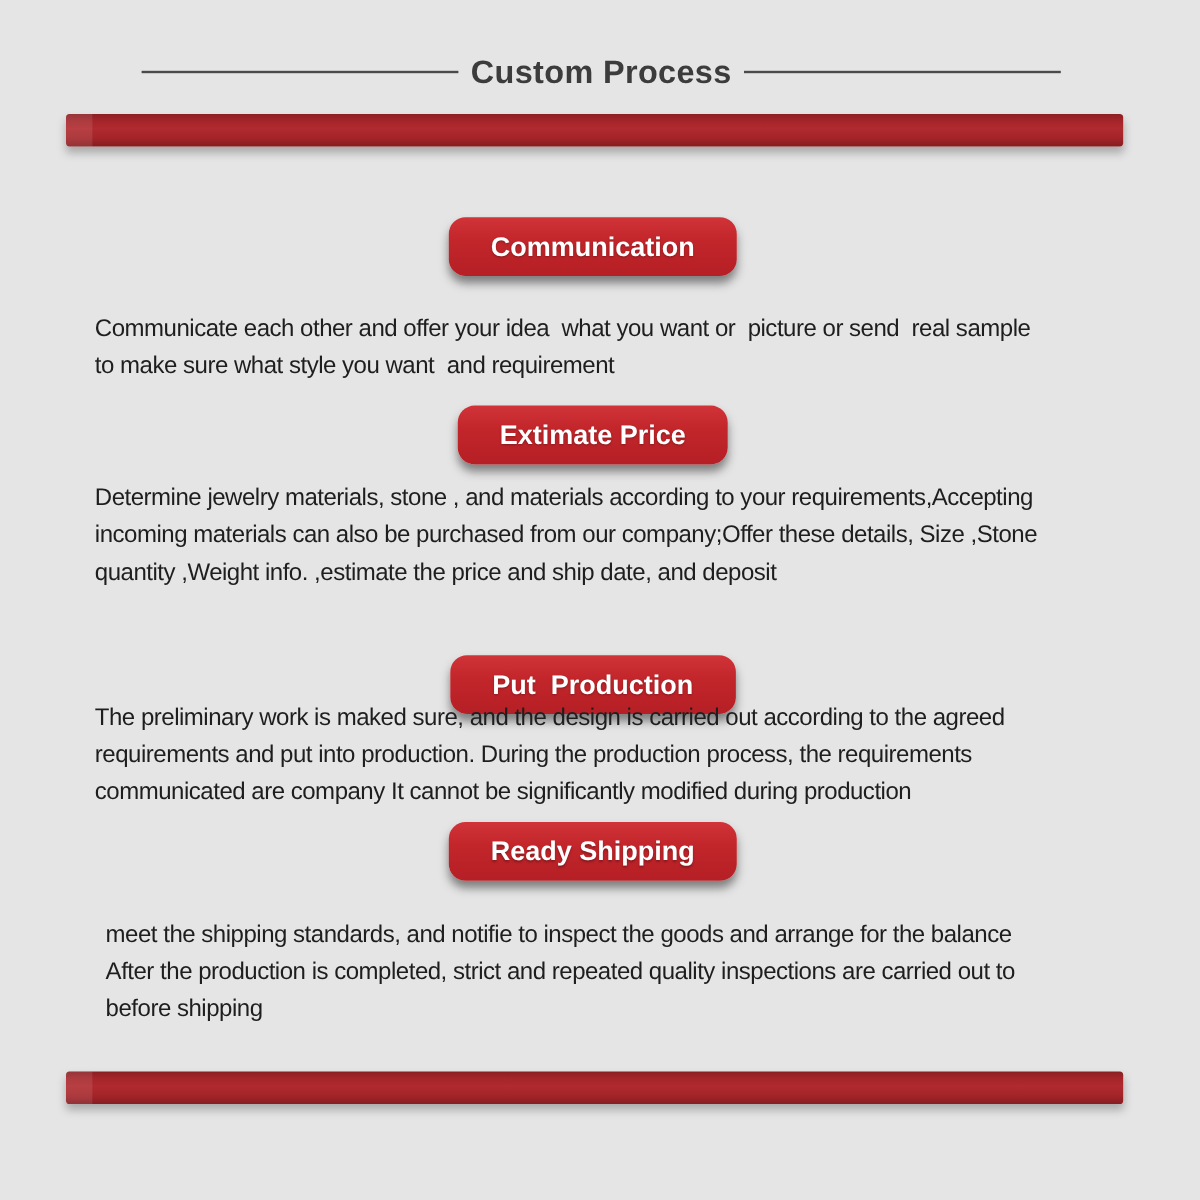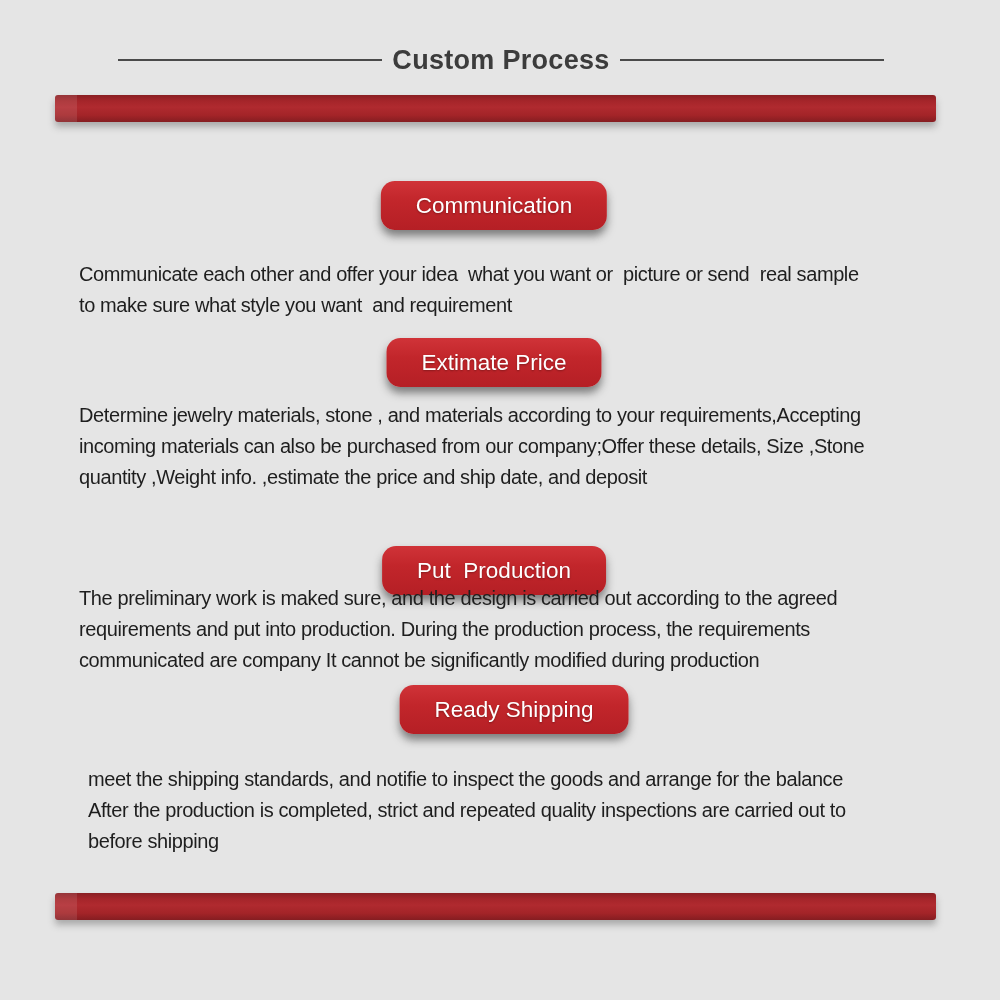--- a/index.html
+++ b/index.html
@@ -77,25 +77,26 @@
     border-radius: 14px;
     color: #ffffff;
     font-size: 22.5px;
     white-space: pre;
     background: linear-gradient(180deg,
       #d03338 0%,
       var(--badge-red, #c2262b) 40%,
       #b51f25 100%);
     box-shadow: 0 6px 8px rgba(40,40,40,0.55);
     text-shadow: 0 1px 2px rgba(0,0,0,0.30);
+    font-weight: bold;
   }
   .badge-1 { top: 181px; }
   .badge-2 { top: 338px; }
   .badge-3 { top: 509px; margin-top: 37px; }
-  .badge-4 { top: 685px; margin-left: 20px; }
+  .badge-4 { top: 685px; }
 
   
   .step-desc {
     position: absolute;
     left: 79px;
     right: 30px;
     color: #1e1e1e;
     font-size: 20px;
     line-height: 31px;
     letter-spacing: -0.4px;

